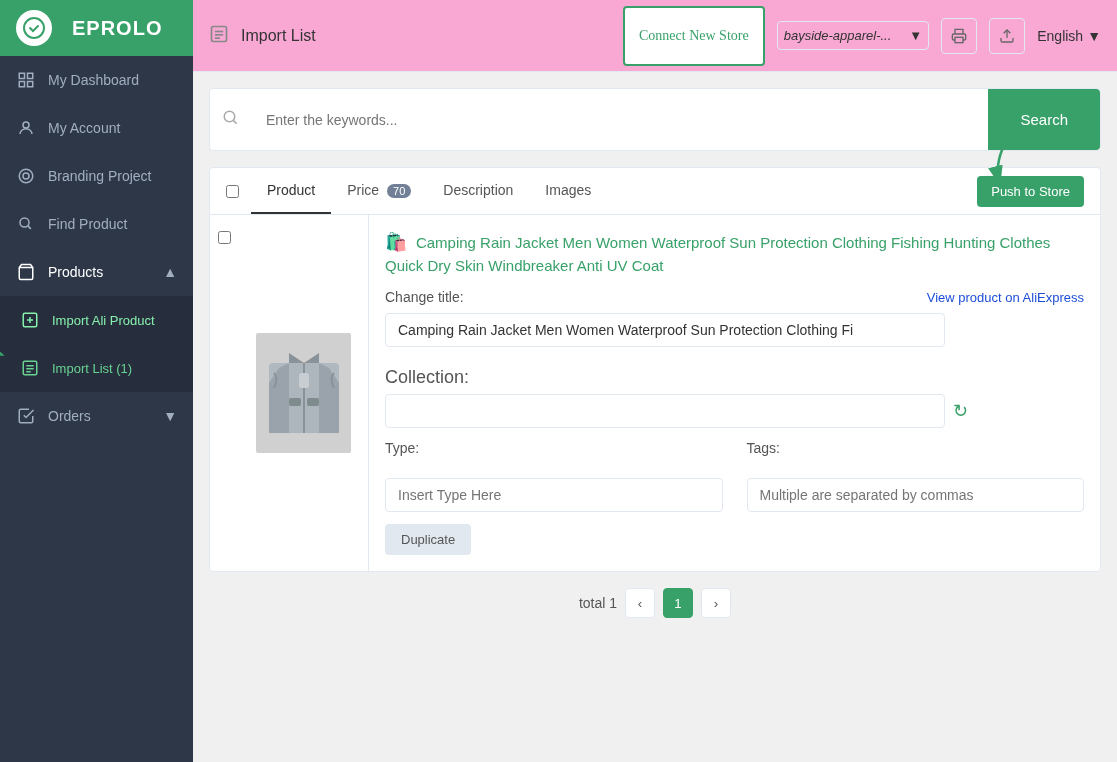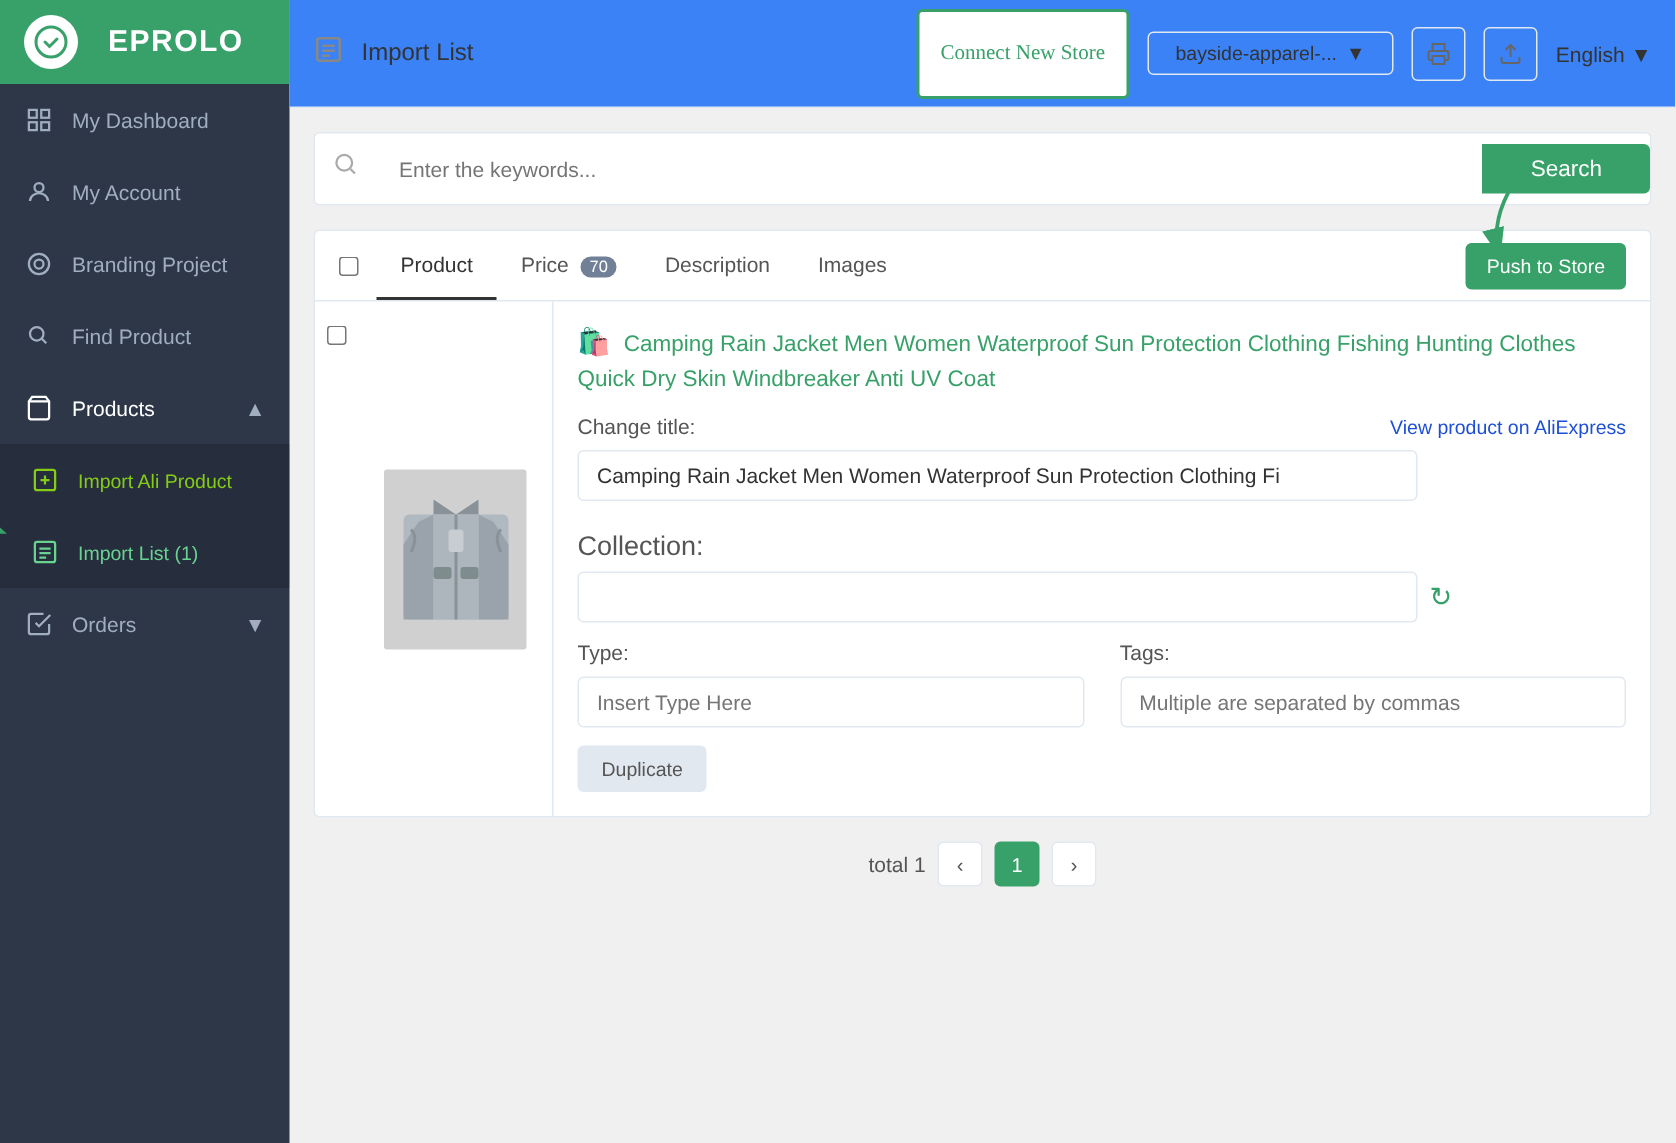--- a/index.html
+++ b/index.html
@@ -14,36 +14,36 @@
 
     .sidebar-item { display: flex; align-items: center; gap: 12px; padding: 14px 16px; color: #a0aec0; cursor: pointer; font-size: 14px; transition: background 0.2s; }
     .sidebar-item .icon { width: 20px; height: 20px; display: flex; align-items: center; justify-content: center; flex-shrink: 0; }
 
     .sidebar-submenu { background: rgba(0,0,0,0.15); }
     .sidebar-submenu .sidebar-item { padding-left: 20px; font-size: 13px; }
     .sidebar-submenu .sidebar-item.active-sub { color: #68d391; align-items: center; }
 
     
     .main { flex: 1; display: flex; flex-direction: column; overflow: hidden; }
-    .header { background: #3b82f6; display: flex; align-items: center; padding: 0 16px; height: 72px; border-bottom: 1px solid #e2e8f0; gap: 12px; flex-shrink: 0; }
+    .header { background: #f9a8d4; display: flex; align-items: center; padding: 0 16px; height: 72px; border-bottom: 1px solid #e2e8f0; gap: 12px; flex-shrink: 0; }
     .header-import-icon { color: #666; font-size: 16px; }
     .header-title { font-size: 16px; color: #333; margin-right: auto; }
     .header-connect-btn { background: white; border: 2px solid #38a169; color: #38a169; padding: 20px 14px; border-radius: 4px; cursor: pointer; font-size: 14px; font-weight: 500; font-family: Liberation Serif, serif; }
-    .header-store-select { border: 1px solid #e2e8f0; border-radius: 4px; padding: 6px 18px; display: flex; align-items: center; gap: 6px; cursor: pointer; font-size: 13px; color: #333; min-width: 140px; }
+    .header-store-select { border: 1px solid #e2e8f0; border-radius: 4px; padding: 6px 6px; display: flex; align-items: center; gap: 18px; cursor: pointer; font-size: 13px; color: #333; min-width: 140px; font-style: italic; }
     .header-icon-btn { width: 36px; height: 36px; border: 1px solid #e2e8f0; border-radius: 4px; display: flex; align-items: center; justify-content: center; cursor: pointer; color: #666; }
     .header-lang { display: flex; align-items: center; gap: 4px; font-size: 14px; color: #333; cursor: pointer; }
 
     
     .content { flex: 1; overflow-y: auto; padding: 16px; }
 
     
     .search-bar { background: white; border-radius: 4px; display: flex; align-items: center; margin-bottom: 16px; border: 1px solid #e2e8f0; }
     .search-bar input { flex: 1; border: none; outline: none; padding: 12px 14px; font-size: 14px; color: #333; }
     .search-bar .search-icon { padding: 12px; color: #aaa; }
-    .search-btn { background: #38a169; color: white; border: none; padding: 8px 32px; font-size: 15px; cursor: pointer; border-radius: 0 4px 4px 0; font-weight: 500; }
+    .search-btn { background: #38a169; color: white; border: none; padding: 22px 32px; font-size: 15px; cursor: pointer; border-radius: 0 4px 4px 0; font-weight: 500; }
 
     
     .product-list { background: white; border-radius: 4px; border: 1px solid #e2e8f0; }
     .product-list-header { display: flex; align-items: center; padding: 0 16px; border-bottom: 1px solid #e2e8f0; gap: 0; }
     .product-list-header .checkbox { margin-right: 12px; }
     .tab { padding: 14px 16px; font-size: 14px; color: #555; cursor: pointer; border-bottom: 2px solid transparent; }
     .tab.active { color: #333; border-bottom: 2px solid #333; font-weight: 500; }
     .tab-badge { background: #718096; color: white; border-radius: 10px; padding: 1px 6px; font-size: 11px; margin-left: 4px; }
     .header-actions { margin-left: auto; display: flex; gap: 8px; align-items: center; }
     .remove-btn { background: #e2e8f0; border: none; padding: 8px 14px; border-radius: 4px; font-size: 13px; cursor: pointer; color: #333; }
@@ -64,21 +64,21 @@
     .change-title-row { display: flex; align-items: center; justify-content: space-between; margin-bottom: 8px; }
     .change-title-label { font-size: 14px; color: #555; }
     .aliexpress-link { font-size: 13px; color: #1d4ed8; text-decoration: none; }
     .title-input { width: 100%; max-width: 560px; border: 1px solid #e2e8f0; border-radius: 4px; padding: 8px 12px; font-size: 14px; color: #333; outline: none; }
     .collection-row { margin-top: 12px; margin-bottom: 12px; }
     .collection-label { font-size: 18px; color: #555; margin-bottom: 6px; }
     .collection-input-row { display: flex; align-items: center; gap: 8px; }
     .collection-input { flex: 1; max-width: 560px; border: 1px solid #e2e8f0; border-radius: 4px; padding: 8px 12px; font-size: 14px; outline: none; }
     .refresh-icon { color: #38a169; font-size: 18px; cursor: pointer; }
     .type-tags-row { display: flex; gap: 24px; margin-bottom: 12px; }
-    .type-col, .tags-col { display: flex; flex-direction: column; gap: 8px; flex: 1; }
+    .type-col, .tags-col { display: flex; flex-direction: column; gap: 22px; flex: 1; }
     .field-label { font-size: 14px; color: #555; }
     .field-input { border: 1px solid #e2e8f0; border-radius: 4px; padding: 8px 12px; font-size: 14px; outline: none; }
     .duplicate-btn { background: #e2e8f0; border: none; padding: 8px 16px; border-radius: 4px; font-size: 13px; cursor: pointer; color: #555; }
 
     
     .pagination { display: flex; align-items: center; justify-content: center; gap: 8px; padding: 16px; font-size: 14px; color: #555; }
     .page-btn { width: 30px; height: 30px; border: 1px solid #e2e8f0; border-radius: 4px; background: white; cursor: pointer; display: flex; align-items: center; justify-content: center; color: #555; }
     .page-btn.active { background: #38a169; color: white; border-color: #38a169; }
     .page-btn.nav { background: white; }
 
@@ -147,21 +147,21 @@
       <svg width="18" height="18" viewBox="0 0 24 24" fill="none" stroke="currentColor" stroke-width="2">
         <path d="M6 2L3 6v14a2 2 0 002 2h14a2 2 0 002-2V6l-3-4z"></path>
           <line x1="3" y1="6" x2="21" y2="6"></line>
       </svg>
     </span>
     <span style="color:white;">Products</span>
     <span class="chevron-icon" style="margin-left:auto; color:#a0aec0;">▲</span>
   </div>
 
   <div class="sidebar-submenu">
-    <div class="sidebar-item" style="color:#84cc16;">
+    <div class="sidebar-item" style="color:#86efac;">
       <span class="icon">
         <svg width="18" height="18" viewBox="0 0 24 24" fill="none" stroke="currentColor" stroke-width="2">
           <rect x="3" y="3" width="18" height="18" rx="2"></rect>
             <path d="M8 12h8M12 8v8"></path>
         </svg>
       </span>
       <span>Import Ali Product</span>
     </div>
     <div class="sidebar-item active-sub" style="color:#68d391; position:relative;">
 

